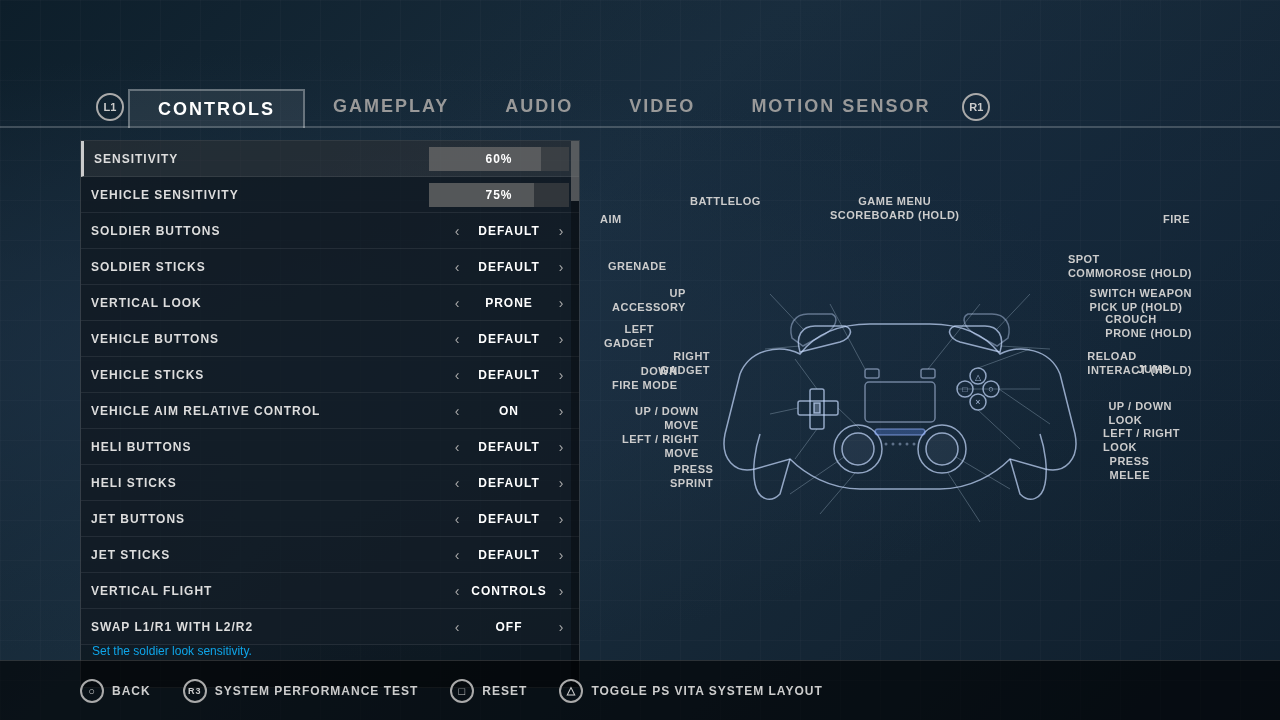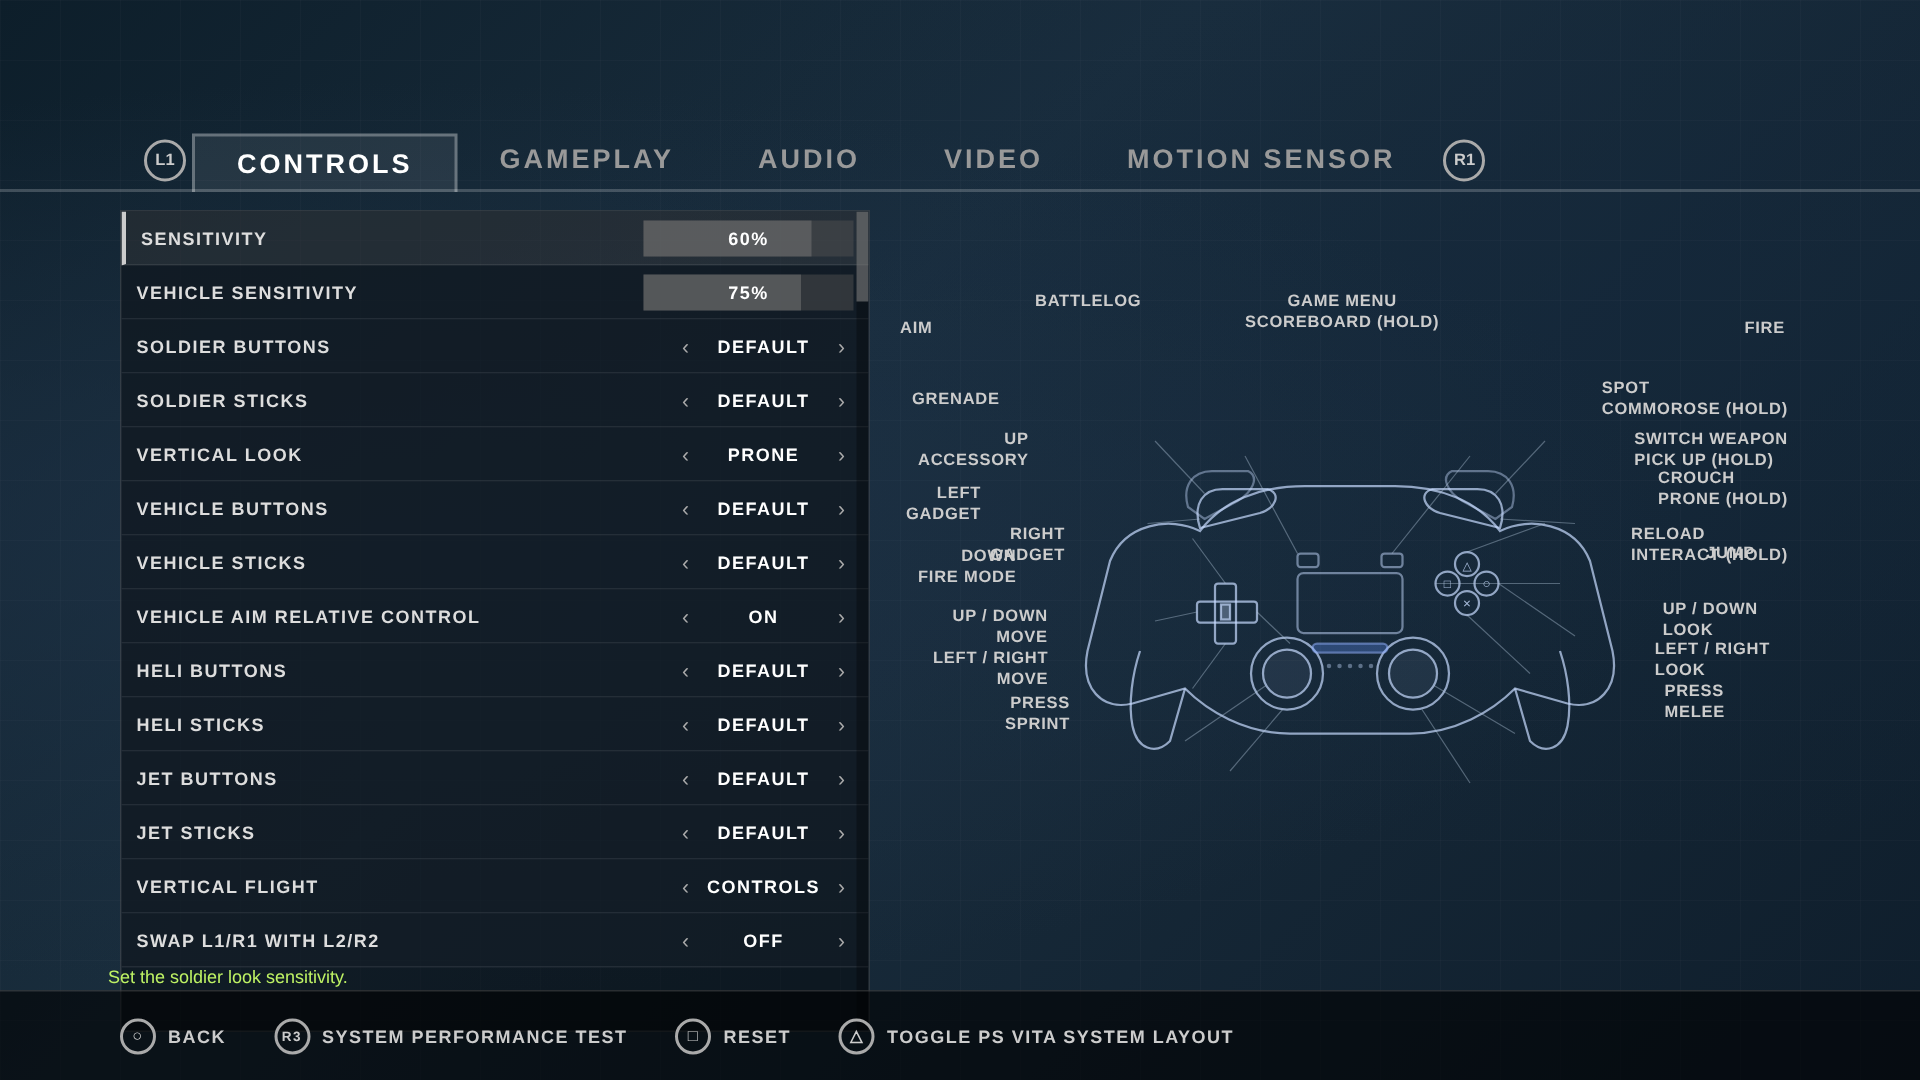--- a/index.html
+++ b/index.html
@@ -263,23 +263,23 @@
       justify-content: center;
       font-size: 11px;
       font-weight: 900;
       color: #ccc;
       flex-shrink: 0;
     }
 
     .status-hint {
       position: absolute;
       bottom: 62px;
-      left: 72px;
+      left: 92px;
       font-size: 12px;
-      color: #bef264;
+      color: #0ea5e9;
     }
   </style>
 </head>
 <body>
 
 <div class="page">
   <div class="bg"></div>
   <div class="bg-grid"></div>
 
   <div class="header">

